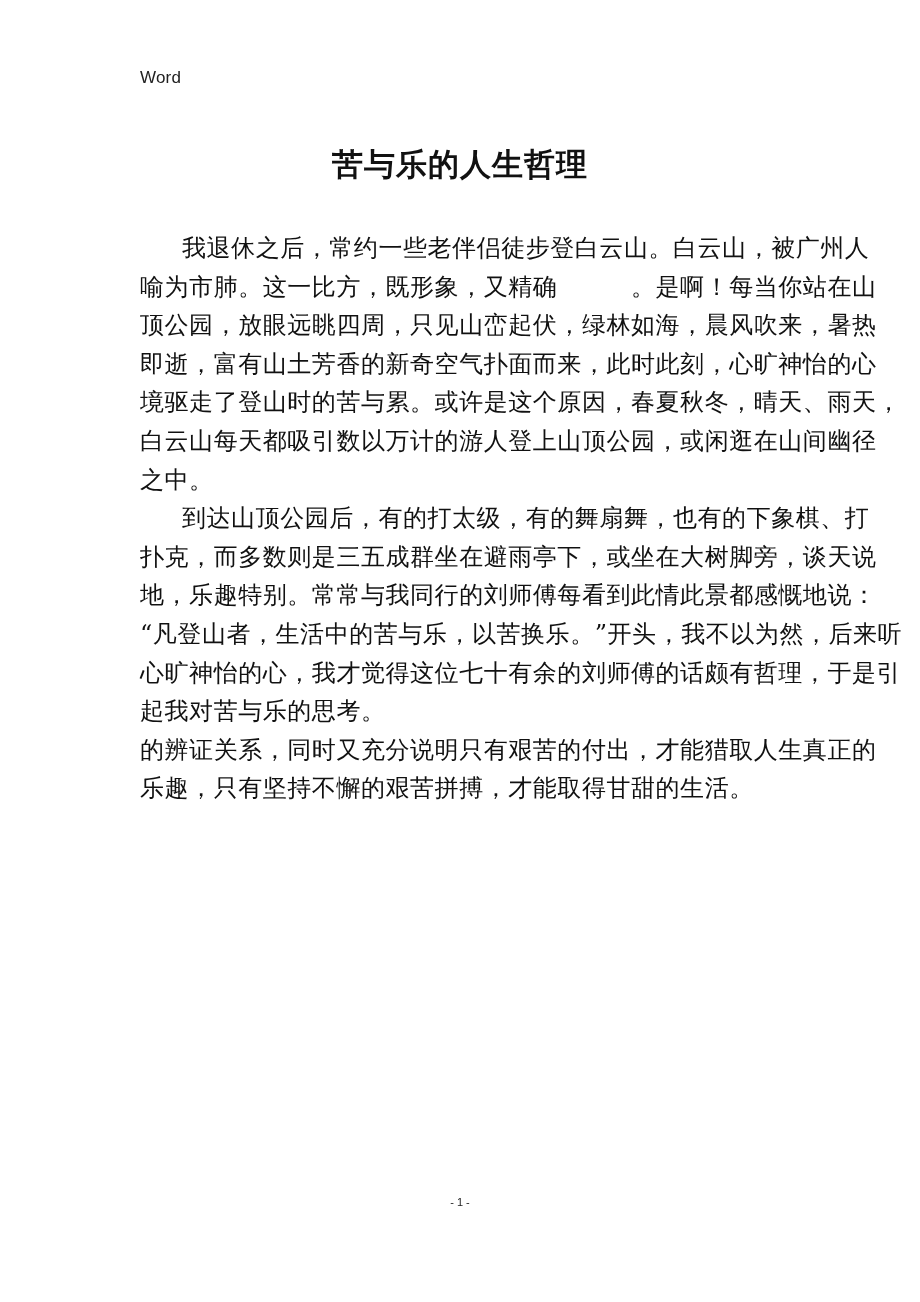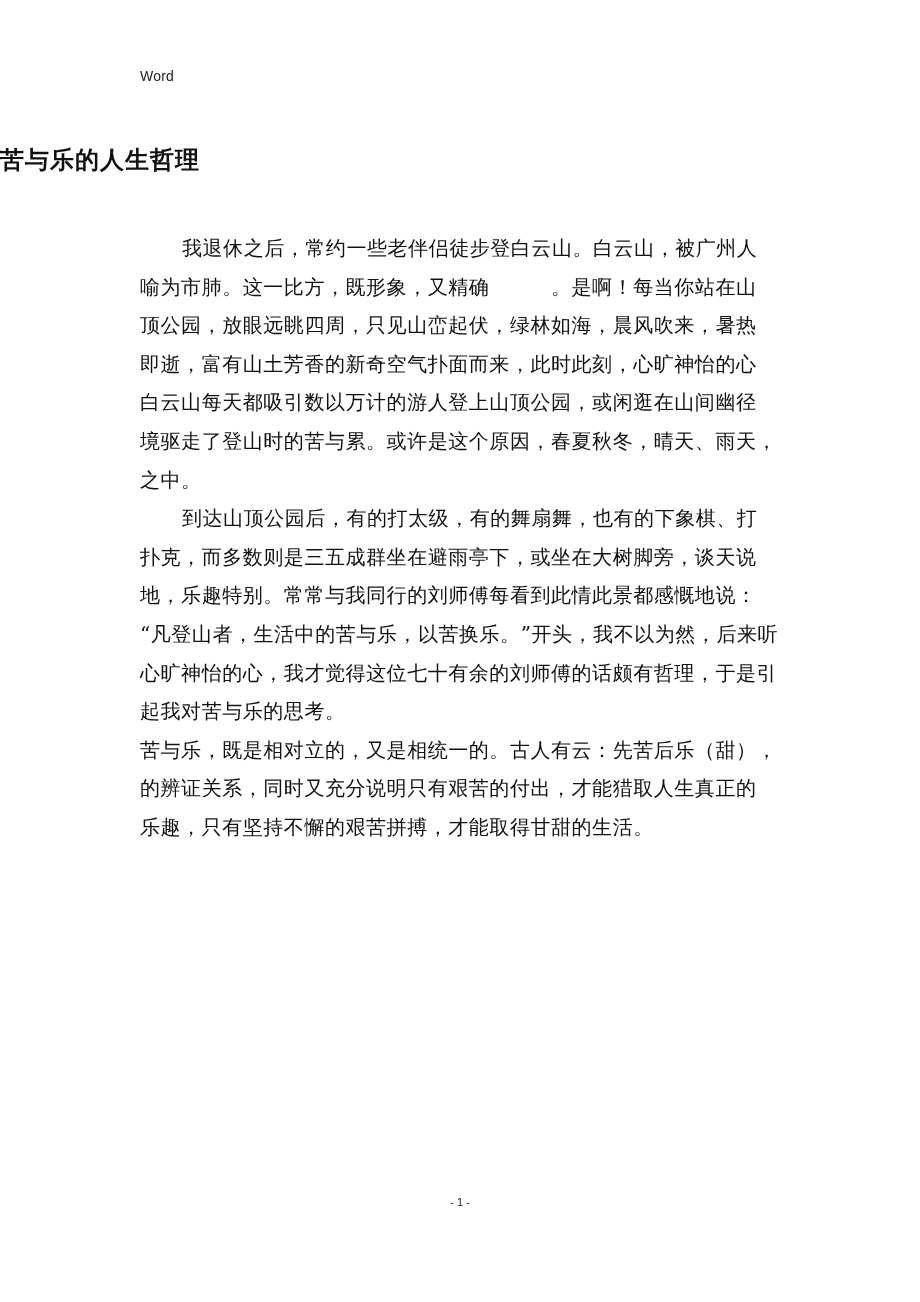--- a/index.html
+++ b/index.html
@@ -20,48 +20,48 @@
       left: 0; top: 0;
       width: 920px;
       height: 1302px;
       background: #ffffff;
     }
     .header-label {
       position: absolute;
       left: 140px;
       top: 68px;
       font-family: "Liberation Sans", "DejaVu Sans", sans-serif;
-      font-size: 14px;
+      font-size: 17px;
       color: #222;
       letter-spacing: 0.2px;
     }
     .doc-title {
       position: absolute;
       left: 0;
       width: 920px;
       top: 144px;
-      text-align: left;
+      text-align: center;
       font-family: "DejaVu Sans", "Liberation Sans", sans-serif;
-      font-size: 24px;
+      font-size: 31px;
       font-weight: bold;
       letter-spacing: 1px;
       color: #111;
       margin: 0;
     }
     .body {
       position: absolute;
       left: 140px;
       top: 229px;
       width: 642px;
     }
     .line {
       display: block;
       height: 38.6px;
       line-height: 38.6px;
-      font-size: 20px;
+      font-size: 24px;
       white-space: nowrap;
       letter-spacing: 0.55px;
       color: #111;
     }
     .line.indent {
       padding-left: 42px;
     }
     .page-number {
       position: absolute;
       left: 0;
@@ -82,36 +82,35 @@
 
   <h1 class="doc-title">苦与乐的人生哲理</h1>
 
   <div class="body">
 
     <div>
       <span class="line indent">我退休之后，常约一些老伴侣徒步登白云山。白云山，被广州人</span>
       <span class="line">喻为市肺。这一比方，既形象，又精确　　　。是啊！每当你站在山</span>
       <span class="line">顶公园，放眼远眺四周，只见山峦起伏，绿林如海，晨风吹来，暑热</span>
       <span class="line">即逝，富有山土芳香的新奇空气扑面而来，此时此刻，心旷神怡的心</span>
+      <span class="line">境驱走了登山时的苦与累。或许是这个原因，春夏秋冬，晴天、雨天，</span>
       <span class="line">白云山每天都吸引数以万计的游人登上山顶公园，或闲逛在山间幽径</span>
-      <span class="line">境驱走了登山时的苦与累。或许是这个原因，春夏秋冬，晴天、雨天，</span>
       <span class="line">之中。</span>
     </div>
 
     <div>
       <span class="line indent">到达山顶公园后，有的打太级，有的舞扇舞，也有的下象棋、打</span>
       <span class="line">扑克，而多数则是三五成群坐在避雨亭下，或坐在大树脚旁，谈天说</span>
       <span class="line">地，乐趣特别。常常与我同行的刘师傅每看到此情此景都感慨地说：</span>
       <span class="line">“凡登山者，生活中的苦与乐，以苦换乐。”开头，我不以为然，后来听</span>
       <span class="line">心旷神怡的心，我才觉得这位七十有余的刘师傅的话颇有哲理，于是引</span>
       <span class="line">起我对苦与乐的思考。</span>
     </div>
 
     <div>
-      <span class="line">苦与乐，既是相对立的，又是相统一的。古人有云：先苦后乐（甜），</span>
       <span class="line">的辨证关系，同时又充分说明只有艰苦的付出，才能猎取人生真正的</span>
       <span class="line">乐趣，只有坚持不懈的艰苦拼搏，才能取得甘甜的生活。</span>
     </div>
 
 
   </div>
 
   <div class="page-number">- 1 -</div>
 
 </div>

